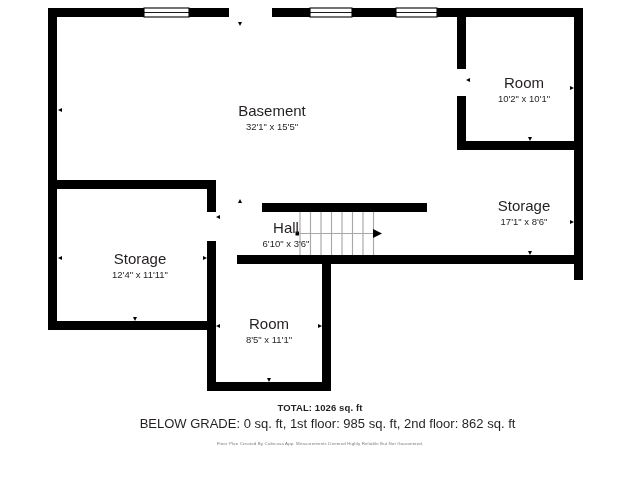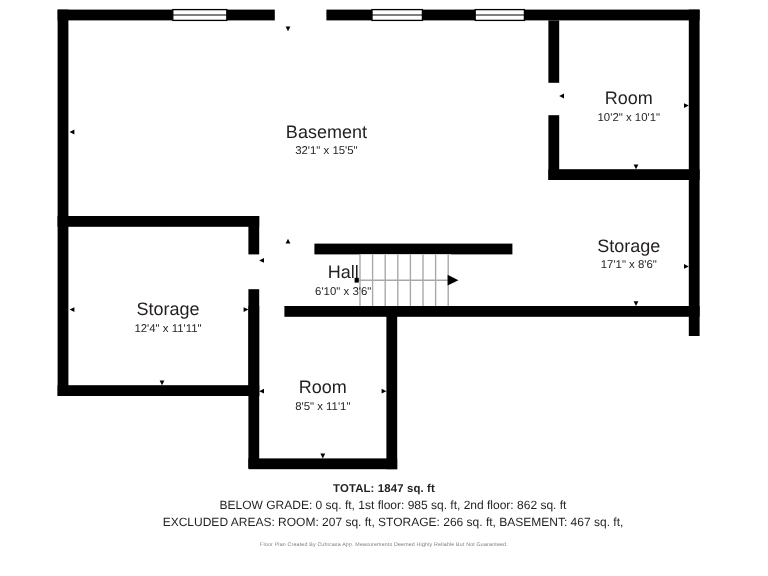--- a/index.html
+++ b/index.html
@@ -49,21 +49,21 @@
     text-align: center;
   }
   #summary-block .total-line {
     font-size: 9.5px;
     font-weight: bold;
     color: #231f20;
     letter-spacing: 0.1px;
     margin: 0 0 2px 0;
   }
   #summary-block .detail-line {
-    font-size: 10px;
+    font-size: 13px;
     color: #231f20;
     margin: 0 0 1px 15px;
     line-height: 1.32;
   }
   #summary-block .disclaimer-line {
     font-size: 4.4px;
     color: #7c7c7c;
     margin: 9px 0 0 0;
     letter-spacing: 0.15px;
   }
@@ -185,17 +185,16 @@
   <span class="rl-name">Hall</span>
   <span class="rl-dims">6'10" x 3'6"</span>
 </div>
 
 <div class="room-label" style="left:269px; top:330px;">
   <span class="rl-name">Room</span>
   <span class="rl-dims">8'5" x 11'1"</span>
 </div>
 
 <div id="summary-block">
-  <p class="total-line">TOTAL: 1847 sq. ft</p>
+  <p class="total-line">TOTAL: 1026 sq. ft</p>
   <p class="detail-line">BELOW GRADE: 0 sq. ft, 1st floor: 985 sq. ft, 2nd floor: 862 sq. ft</p>
-  <p class="detail-line">EXCLUDED AREAS: ROOM: 207 sq. ft, STORAGE: 266 sq. ft, BASEMENT: 467 sq. ft,</p>
   <p class="disclaimer-line">Floor Plan Created By Cubicasa App. Measurements Deemed Highly Reliable But Not Guaranteed.</p>
 </div>
 
 </body></html>

